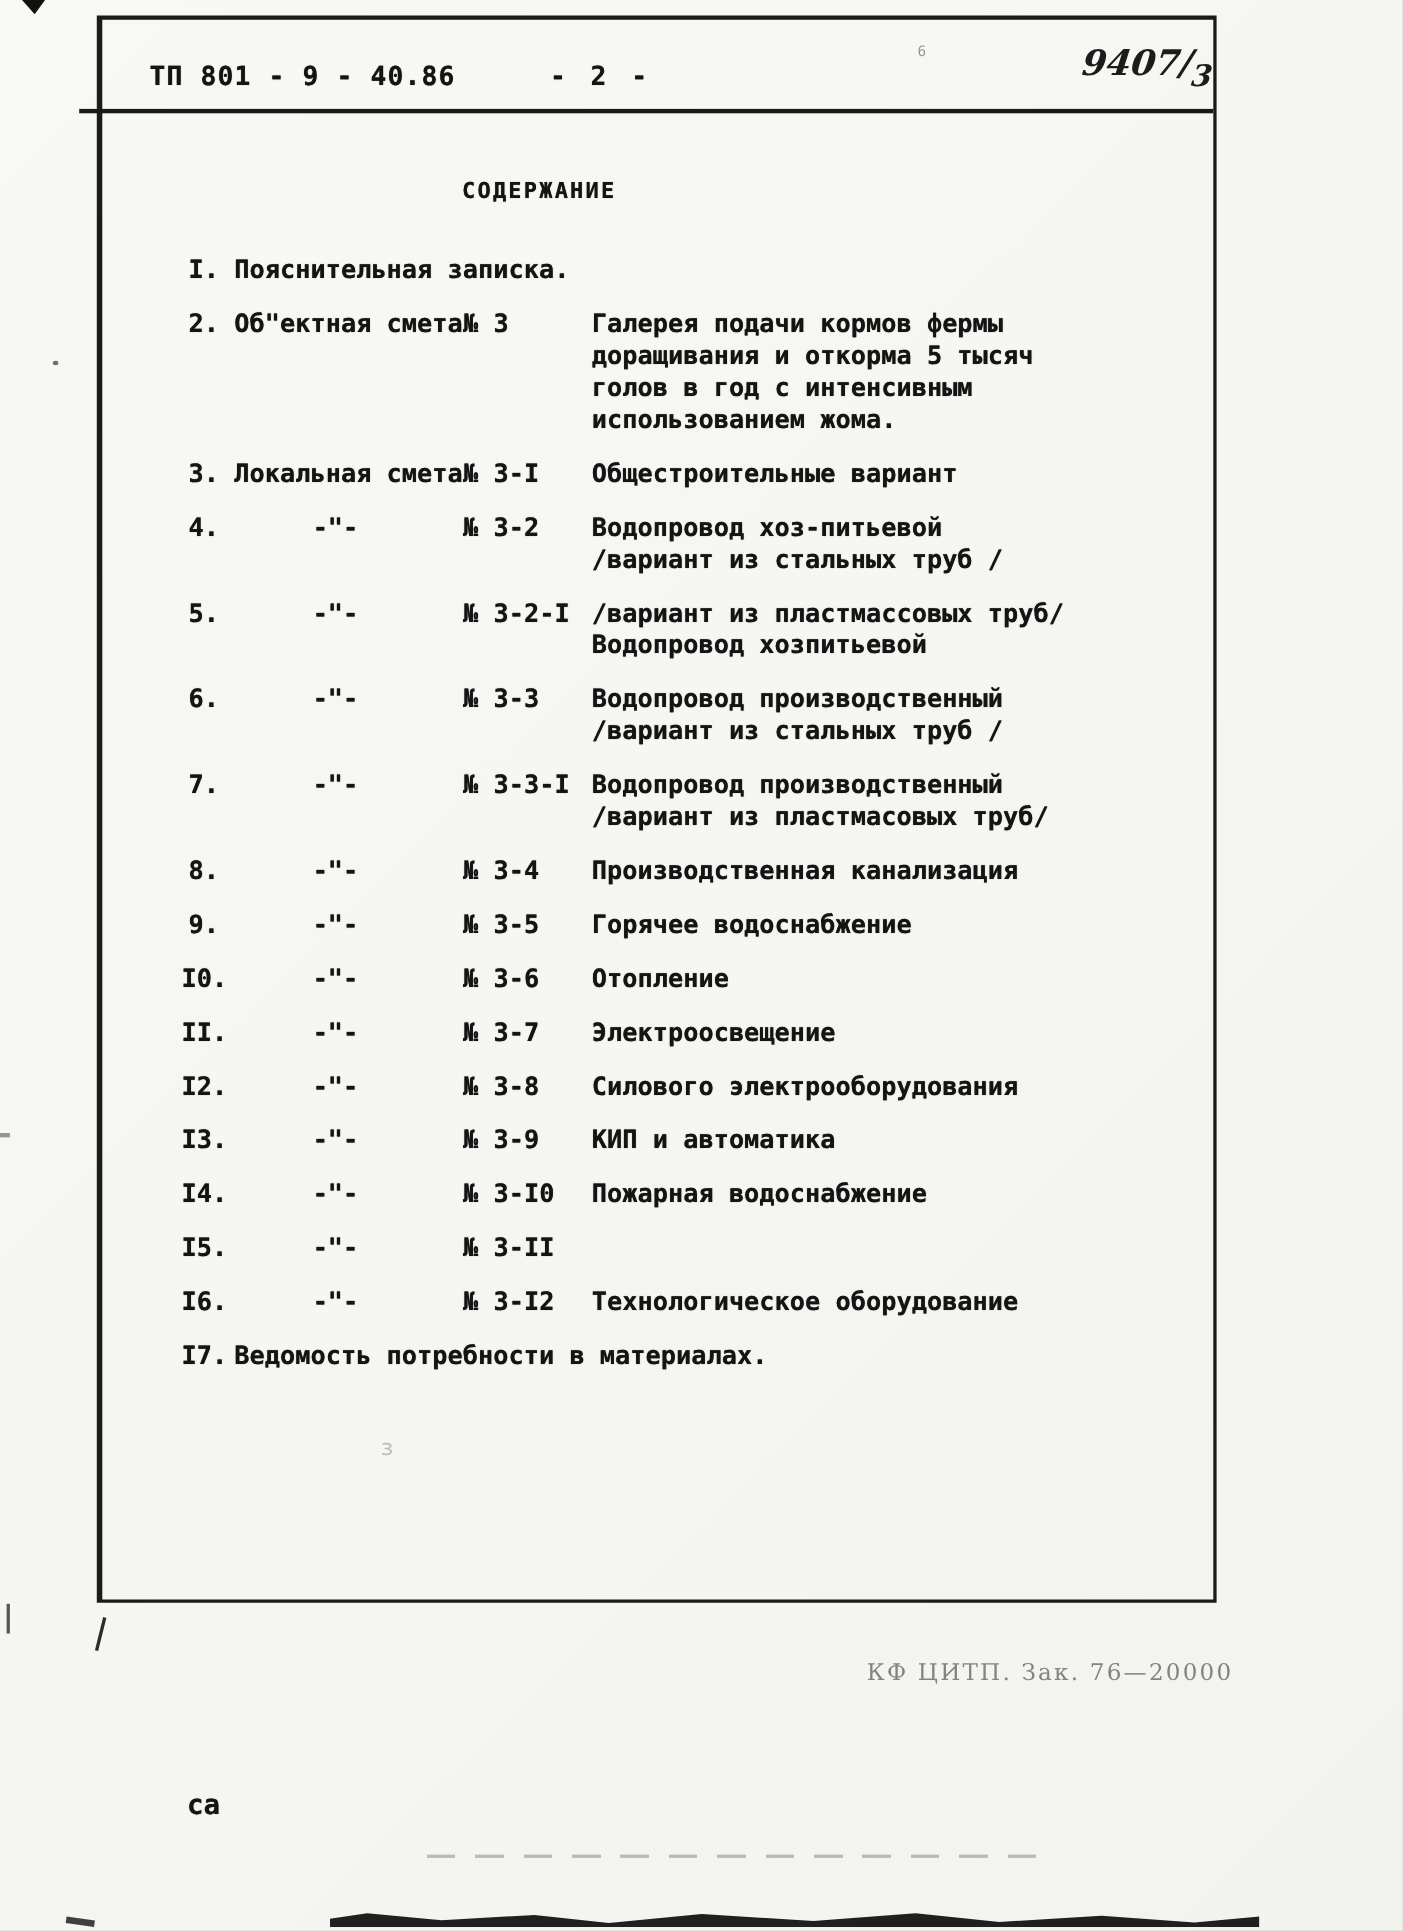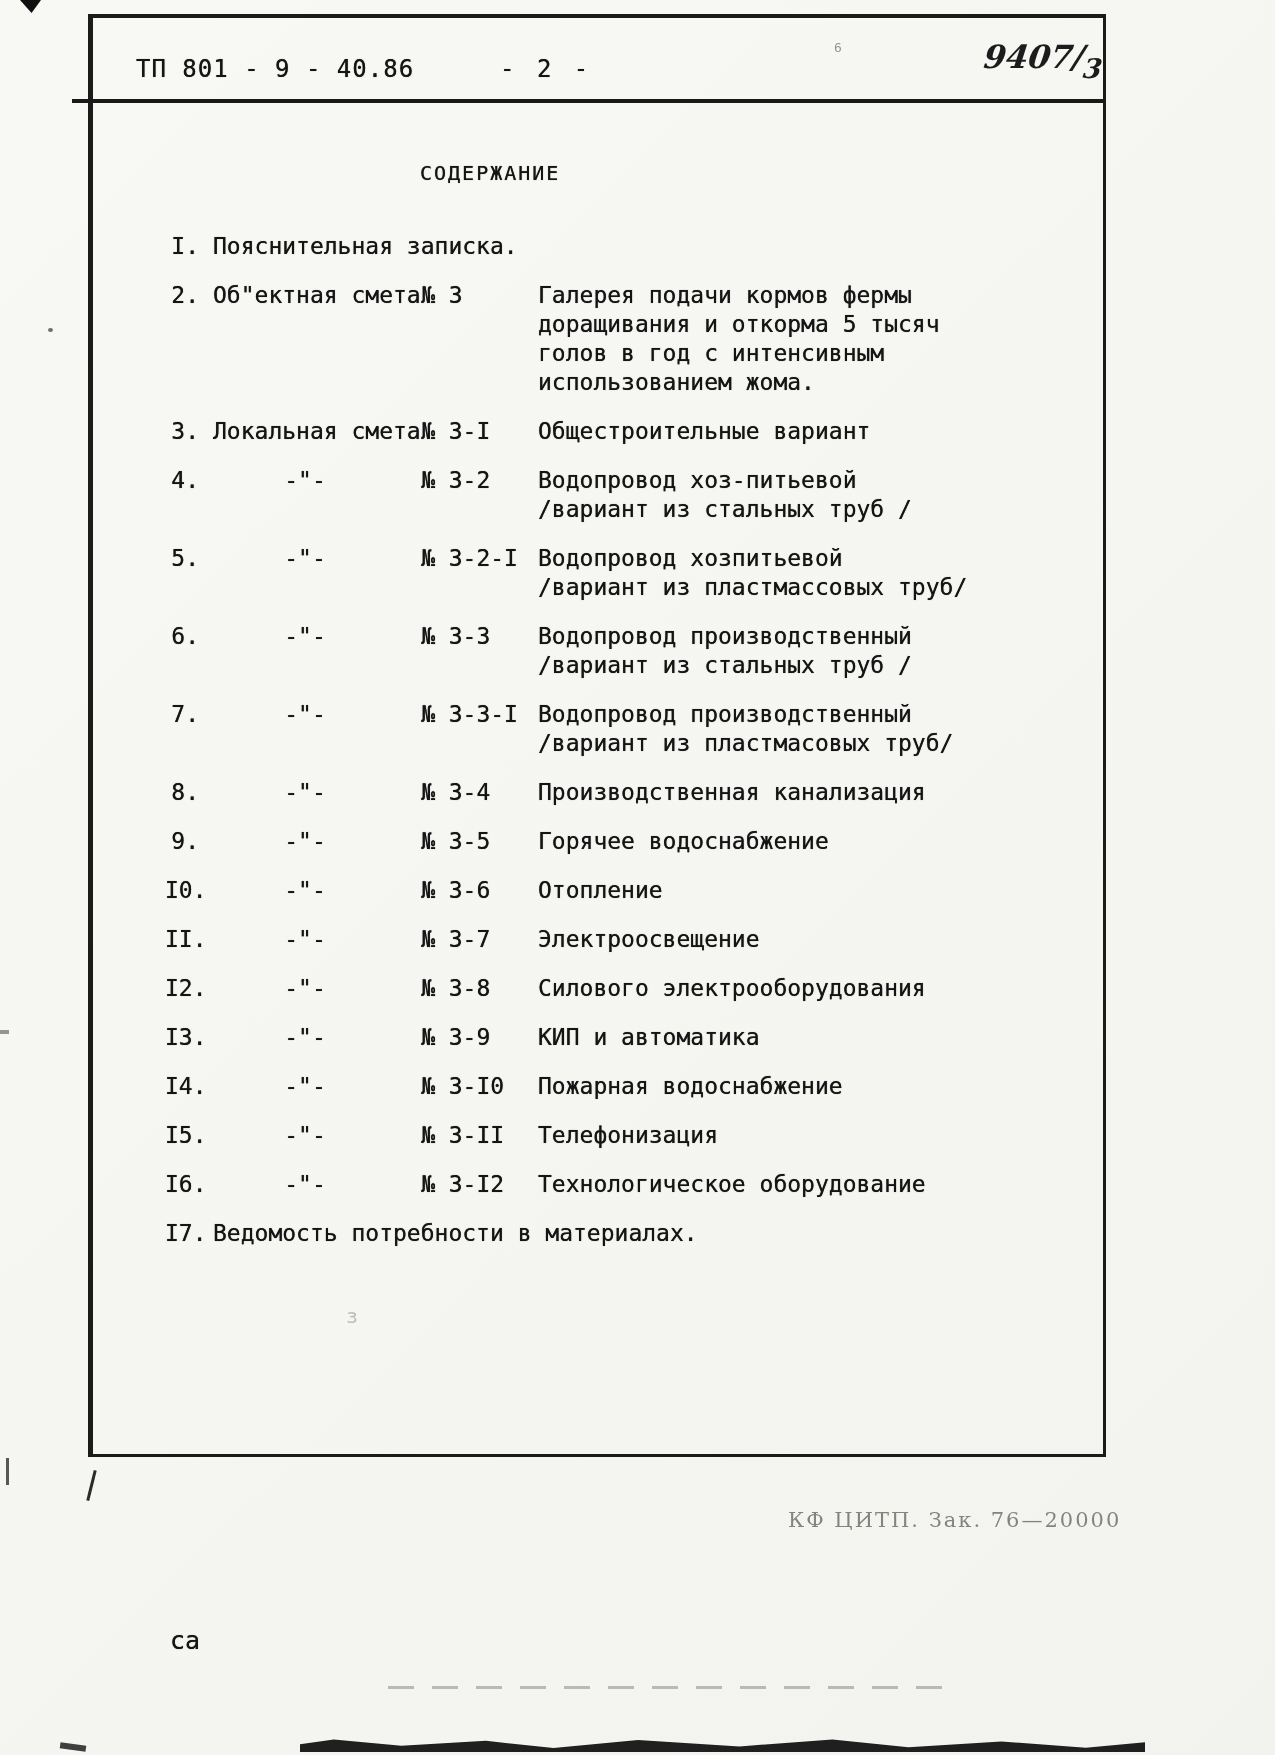--- a/index.html
+++ b/index.html
@@ -1,19 +1,19 @@
 <!DOCTYPE html>
 <html><head>
 <meta charset="utf-8">
 <style>
   html,body{margin:0;padding:0;background:#dededb;}
   .page{position:relative;width:1275px;height:1755px;overflow:hidden;
         background:linear-gradient(135deg,#f8f8f5 0%,#f5f5f2 55%,#f2f2ee 100%);
         font-family:"DejaVu Sans Mono","Liberation Mono",monospace;color:#141414;}
-  .tw{font-weight:normal;text-shadow:0 0 .7px rgba(15,15,15,.85);}
+  .tw{font-weight:bold;text-shadow:0 0 .7px rgba(15,15,15,.85);}
   
   .frame{position:absolute;left:88px;top:14px;width:1010px;height:1436px;
          border:solid #1b1b1b;border-width:4px 3px 3px 5px;}
   .hdr-sep{position:absolute;left:72px;top:99px;width:1031px;height:4px;background:#191919;}
   
   .project-code{position:absolute;left:136px;top:55px;font-size:24px;letter-spacing:1px;white-space:nowrap;}
   .page-num{position:absolute;left:500px;top:55px;font-size:24px;letter-spacing:4px;white-space:nowrap;}
   .doc-num{position:absolute;left:984px;top:38px;font-size:32px;font-style:italic;
            font-family:"DejaVu Serif","Liberation Serif",serif;font-weight:bold;
            transform:skewX(-7deg);color:#1c1c1c;white-space:nowrap;}
@@ -110,22 +110,22 @@
           <div>Водопровод хоз-питьевой</div>
           <div>/вариант из стальных труб /</div>
         </div>
     </div>
 
     <div class="toc-row">
       <div class="cell-num">5.</div>
       <div class="cell-name ditto">-"-</div>
       <div class="cell-number">№ 3-2-I</div>
       <div class="cell-desc">
+          <div>/вариант из пластмассовых труб/</div>
           <div>Водопровод хозпитьевой</div>
-          <div>/вариант из пластмассовых труб/</div>
         </div>
     </div>
 
     <div class="toc-row">
       <div class="cell-num">6.</div>
       <div class="cell-name ditto">-"-</div>
       <div class="cell-number">№ 3-3</div>
       <div class="cell-desc">
           <div>Водопровод производственный</div>
           <div>/вариант из стальных труб /</div>
@@ -202,23 +202,20 @@
       <div class="cell-number">№ 3-I0</div>
       <div class="cell-desc">
           <div>Пожарная водоснабжение</div>
         </div>
     </div>
 
     <div class="toc-row">
       <div class="cell-num">I5.</div>
       <div class="cell-name ditto">-"-</div>
       <div class="cell-number">№ 3-II</div>
-      <div class="cell-desc">
-          <div>Телефонизация</div>
-        </div>
     </div>
 
     <div class="toc-row">
       <div class="cell-num">I6.</div>
       <div class="cell-name ditto">-"-</div>
       <div class="cell-number">№ 3-I2</div>
       <div class="cell-desc">
           <div>Технологическое оборудование</div>
         </div>
     </div>

